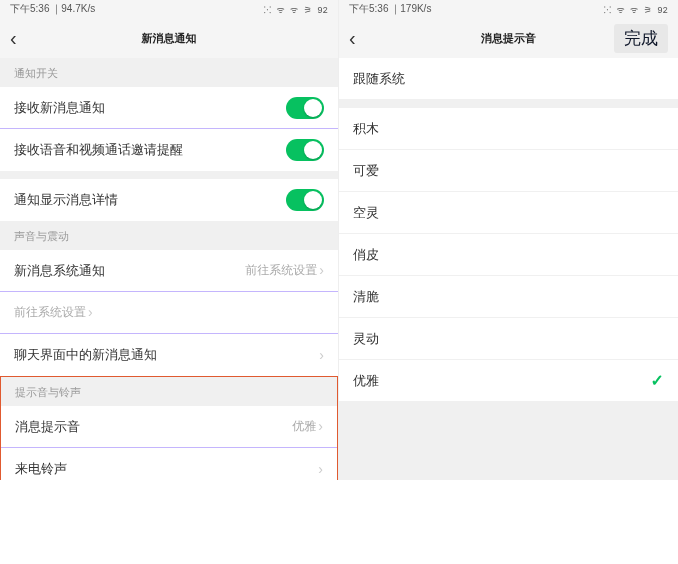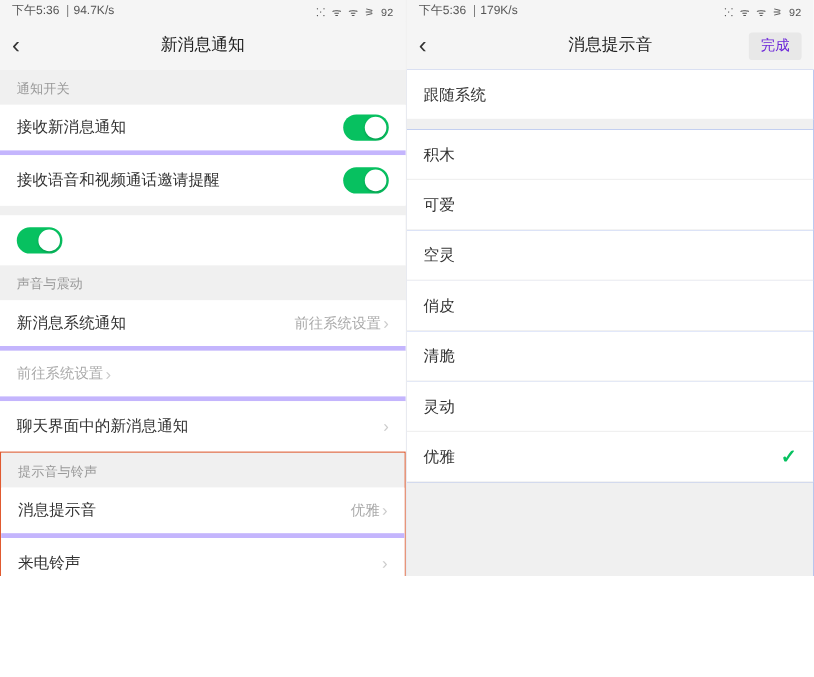--- a/index.html
+++ b/index.html
@@ -44,47 +44,47 @@
 .back-btn {
   font-size: 20px;
   color: #333;
   cursor: pointer;
   width: 24px;
 }
 .nav-title {
   position: absolute;
   left: 50%;
   transform: translateX(-50%);
-  font-size: 14px;
+  font-size: 11px;
   color: #222;
-  font-weight: 400;
+  font-weight: 700;
 }
 .done-btn {
   margin-left: auto;
   background: #e8e8e8;
-  color: #6d28d9;
+  color: #0f172a;
   padding: 3px 10px;
   border-radius: 3px;
-  font-size: 12px;
+  font-size: 17px;
   font-family: Liberation Serif, serif;
 }
 .section-header {
   padding: 8px 14px 6px;
   font-size: 11px;
   color: #999;
   background: #f0f0f0;
 }
 .row {
   display: flex;
   align-items: center;
   justify-content: space-between;
   padding: 0 14px;
   height: 42px;
   background: #fff;
-  border-bottom: 4px solid #c4b5fd;
+  border-bottom: 1px solid #c4b5fd;
   font-size: 13px;
   color: #333;
 }
 .row:last-child { border-bottom: none; }
 .row-label { flex: 1; }
 .row-value { color: #aaa; font-size: 12px; display: flex; align-items: flex-start; gap: 2px; }
 .chevron { color: #ccc; font-size: 14px; }
 .toggle {
   width: 38px;
   height: 22px;
@@ -154,20 +154,21 @@
         <div class="toggle"></div>
       </div>
       <div class="row">
         <span class="row-label">接收语音和视频通话邀请提醒</span>
         <div class="toggle"></div>
       </div>
     </div>
     <div style="height:8px"></div>
     <div class="group">
       <div class="row">
+        <span class="row-label">通知显示消息详情</span>
         <div class="toggle"></div>
       </div>
     </div>
     <div class="section-header">声音与震动</div>
     <div class="group">
       <div class="row">
         <span class="row-label">新消息系统通知</span>
         <span class="row-value">
             <span>前往系统设置</span>
             <span class="chevron">›</span>

